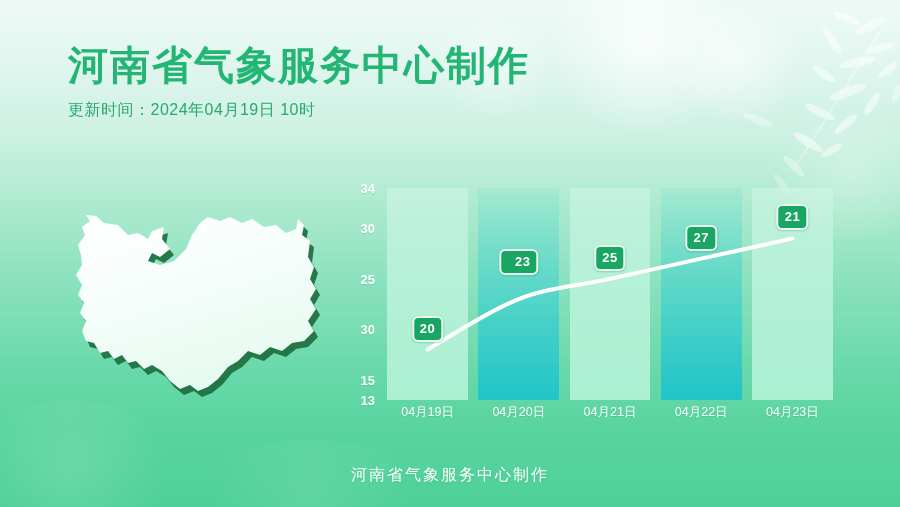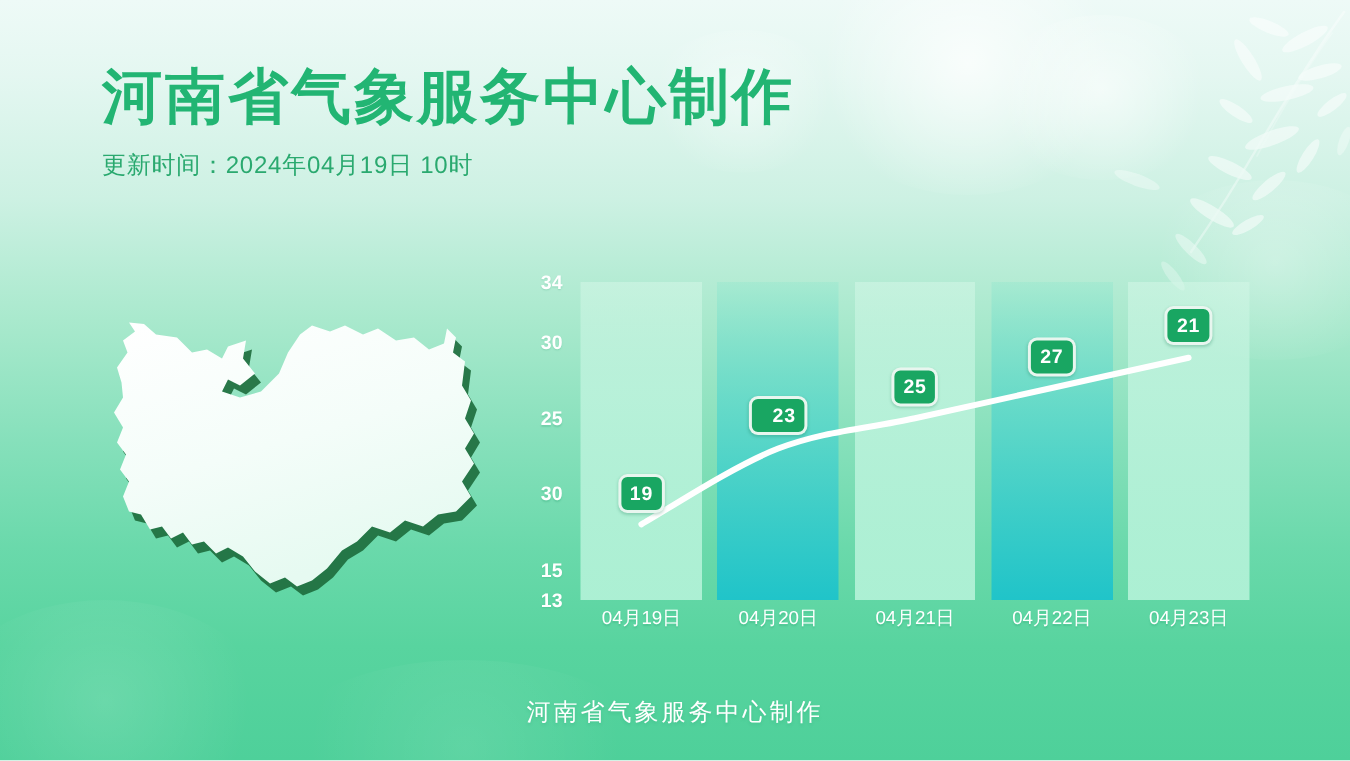--- a/index.html
+++ b/index.html
@@ -250,22 +250,22 @@
       <div class="ytick" style="top: 40.381px; left: 0px; right: auto; width: 30px; text-align: right;">30</div>
       <div class="ytick" style="top: 90.8571px; left: 0px; right: auto; width: 30px; text-align: right;">25</div>
       <div class="ytick" style="top: 141.333px; left: 0px; right: auto; width: 30px; text-align: right;">30</div>
       <div class="ytick" style="top: 191.81px; left: 0px; right: auto; width: 30px; text-align: right;">15</div>
       <div class="ytick" style="top: 212px; left: 0px; right: auto; width: 30px; text-align: right;">13</div>
       <div class="xtick" style="left: 82.6px;">04月19日</div>
       <div class="xtick" style="left: 173.8px;">04月20日</div>
       <div class="xtick" style="left: 265px;">04月21日</div>
       <div class="xtick" style="left: 356.2px;">04月22日</div>
       <div class="xtick" style="left: 447.4px;">04月23日</div>
-      <div class="badge" style="left: 82.6px; top: 153.524px;">19</div>
-      <div class="badge" style="left: 173.8px; top: 102px; padding-left: 14px;">23</div>
+      <div class="badge" style="left: 82.6px; top: 153.524px;">20</div>
+      <div class="badge" style="left: 173.8px; top: 87px; padding-left: 14px;">23</div>
       <div class="badge" style="left: 265px; top: 82.8571px;">25</div>
       <div class="badge" style="left: 356.2px; top: 62.6667px;">27</div>
       <div class="badge" style="left: 447.4px; top: 42.4762px;">21</div>
     </div>
 
   <div id="footer">河南省气象服务中心制作</div>
 
 </div>
 
 </body></html>

